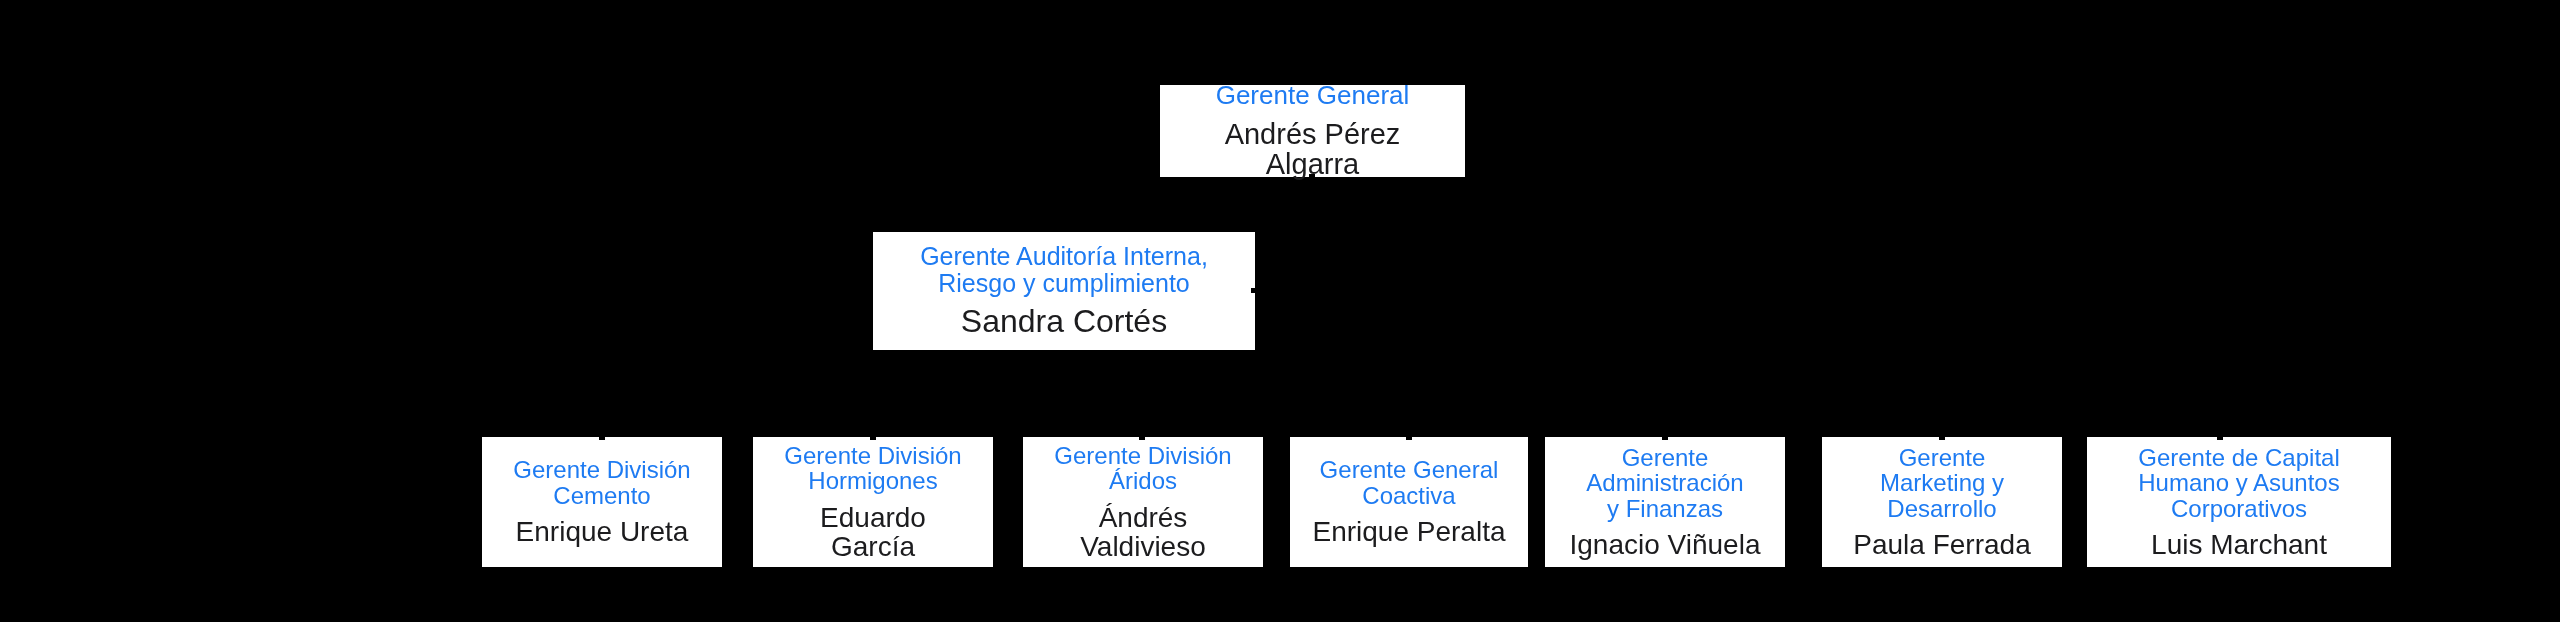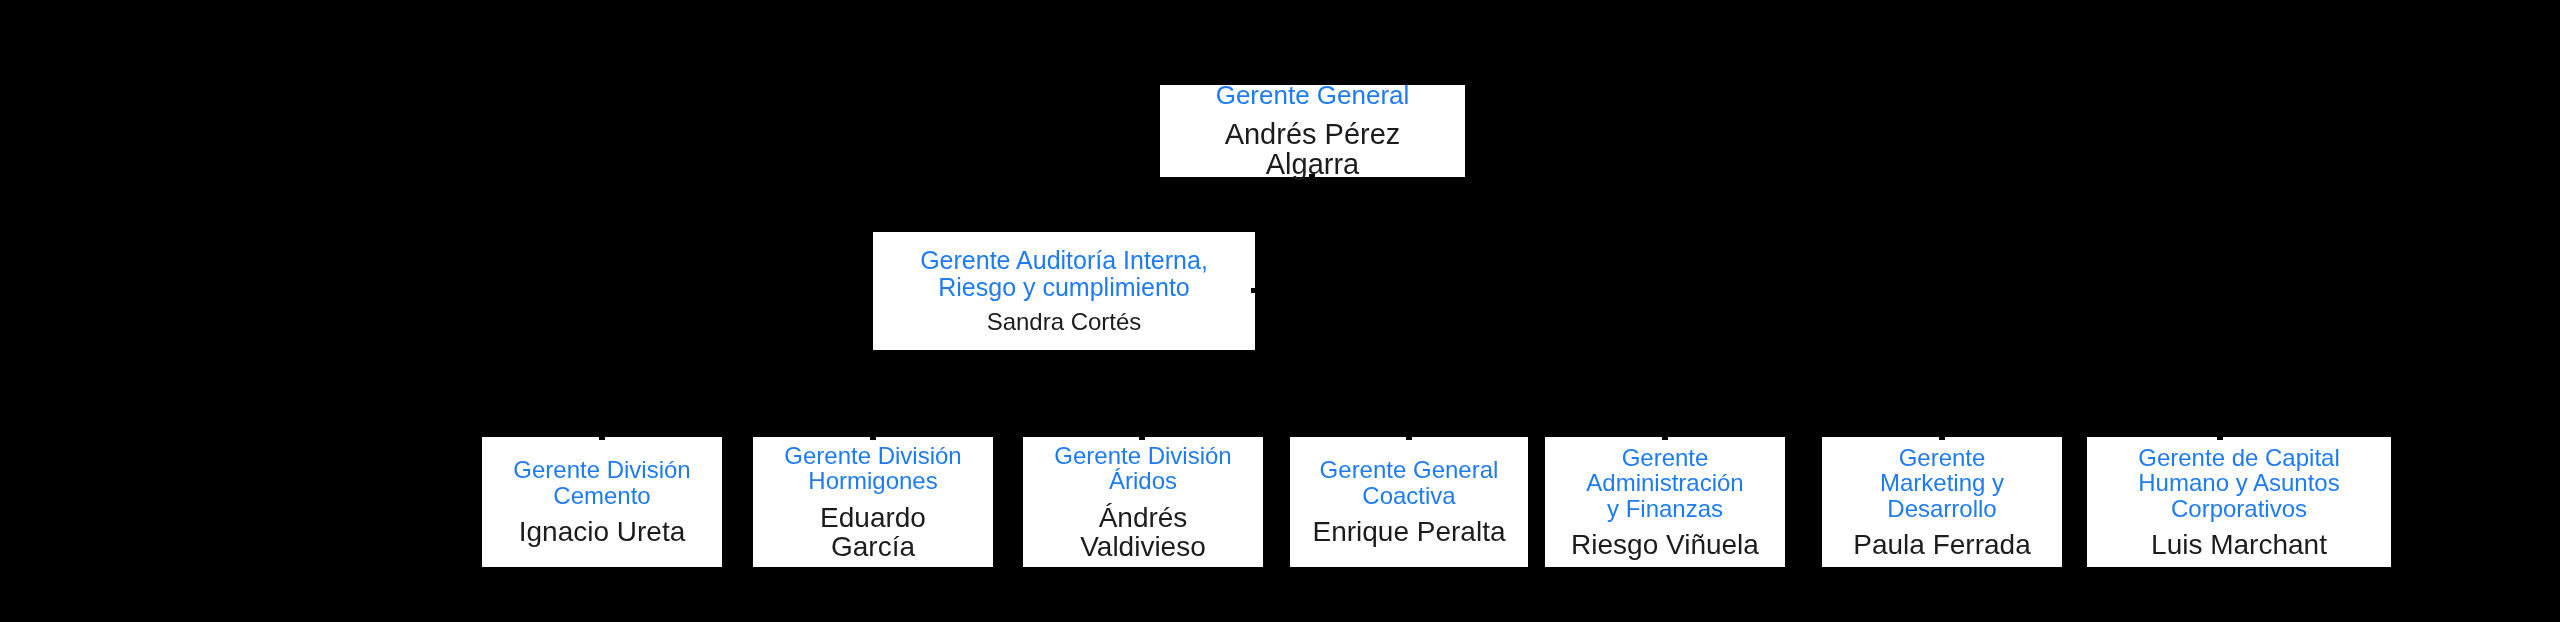--- a/index.html
+++ b/index.html
@@ -28,21 +28,21 @@
   }
   .name{
     color:var(--ink,#1c1c1e);
     margin-top:9px;
     font-size:28px;
     line-height:1.05;
   }
   .node.root .title{font-size:26px;}
   .node.root .name{font-size:29px;margin-top:9px;}
   .node.staff .title{font-size:25px;}
-  .node.staff .name{font-size:24px;}
+  .node.staff .name{font-size:32px;}
   
   .connector{position:absolute;background:var(--line,#000);z-index:2;}
 </style>
 </head>
 <body>
 
 <div class="stage">
 
   <div class="connector" style="left:1309px;top:174px;width:6px;height:225px;"></div>
   <div class="connector" style="left:1251px;top:288px;width:60px;height:5px;"></div>
@@ -64,21 +64,21 @@
   <div class="node staff" style="left:873px;top:232px;width:382px;height:118px;">
     <div class="title">Gerente Auditoría Interna,
 Riesgo y cumplimiento</div>
     <div class="name">Sandra Cortés</div>
   </div>
 
 
   <div class="node" style="left:482px;top:437px;width:240px;height:130px;">
     <div class="title">Gerente División
 Cemento</div>
-    <div class="name">Ignacio Ureta</div>
+    <div class="name">Enrique Ureta</div>
   </div>
 
   <div class="node" style="left:753px;top:437px;width:240px;height:130px;">
     <div class="title">Gerente División
 Hormigones</div>
     <div class="name">Eduardo García</div>
   </div>
 
   <div class="node" style="left:1023px;top:437px;width:240px;height:130px;">
     <div class="title">Gerente División
@@ -89,21 +89,21 @@
   <div class="node" style="left:1290px;top:437px;width:238px;height:130px;">
     <div class="title">Gerente General
 Coactiva</div>
     <div class="name">Enrique Peralta</div>
   </div>
 
   <div class="node" style="left:1545px;top:437px;width:240px;height:130px;">
     <div class="title">Gerente
 Administración
 y Finanzas</div>
-    <div class="name">Riesgo Viñuela</div>
+    <div class="name">Ignacio Viñuela</div>
   </div>
 
   <div class="node" style="left:1822px;top:437px;width:240px;height:130px;">
     <div class="title">Gerente
 Marketing y
 Desarrollo</div>
     <div class="name">Paula Ferrada</div>
   </div>
 
   <div class="node" style="left:2087px;top:437px;width:304px;height:130px;">

